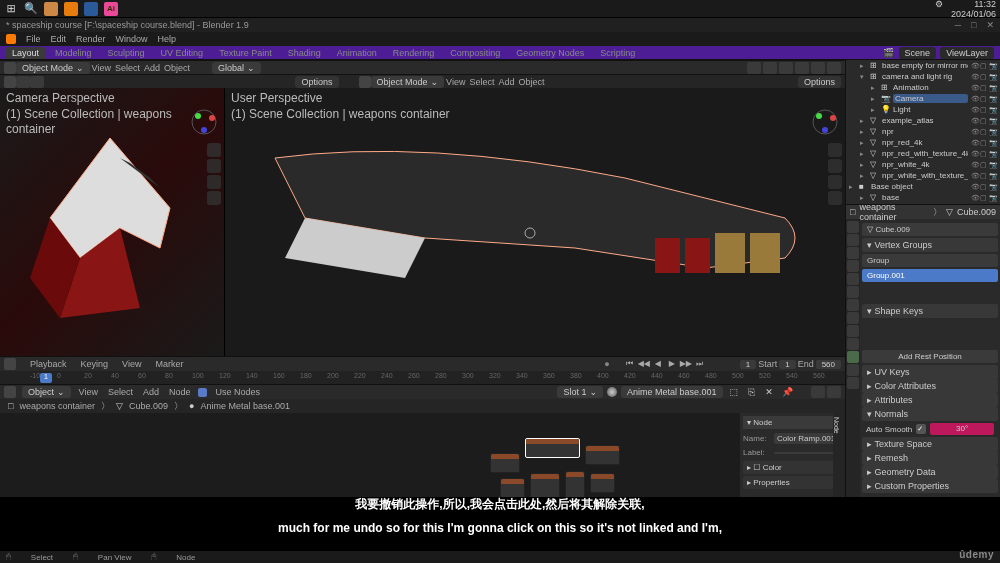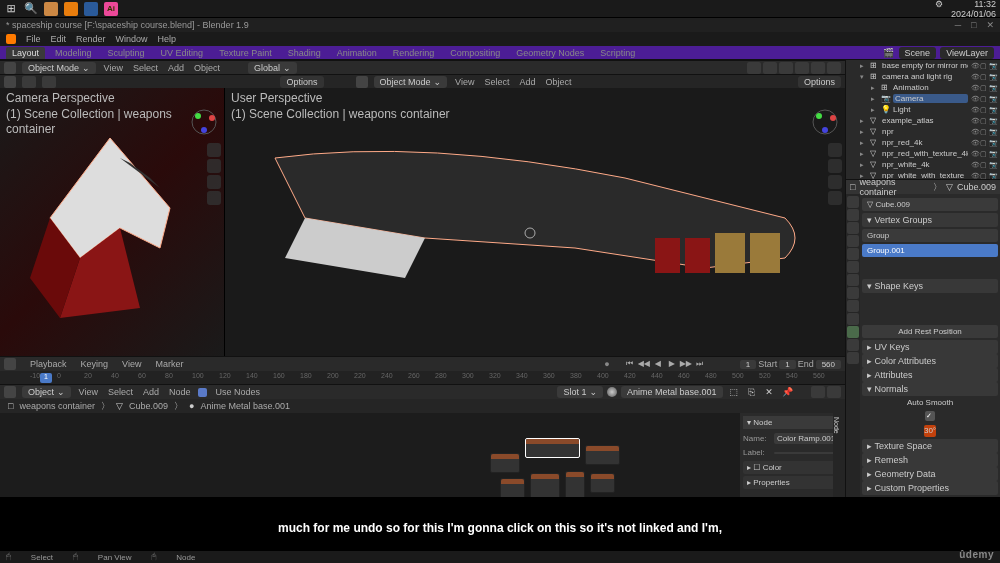--- a/index.html
+++ b/index.html
@@ -18,21 +18,21 @@
 
 .workspace-tabs { height: 14px; background: #4c1d95; display: flex; align-items: center; padding: 0 6px; gap: 4px; font-size: 9px; border-bottom: 1px solid #111; }
 .ws-tab { padding: 1px 6px; color: #888; cursor: pointer; }
 .ws-tab.active { background: #3a3a3a; color: #ddd; border-radius: 2px 2px 0 0; }
 .scene-ctrl { margin-left: auto; display: flex; gap: 4px; align-items: center; }
 .scene-input { background: #2a2a2a; padding: 1px 6px; border-radius: 3px; font-size: 9px; color: #ccc; }
 
 .main-area { display: flex; height: 437px; }
 .left-panels { flex: 1; display: flex; flex-direction: column; }
 
-.viewport-header { height: 14px; background: #2a2a2a; display: flex; align-items: center; padding: 0 4px; gap: 6px; font-size: 9px; border-top: 1px solid #111; }
+.viewport-header { height: 14px; background: #2a2a2a; display: flex; align-items: center; padding: 0 4px; gap: 0; font-size: 9px; border-top: 1px solid #111; }
 .vh-item { color: #aaa; padding: 0 2px; }
 .vh-dropdown { background: #3a3a3a; padding: 1px 6px; border-radius: 3px; display: flex; align-items: center; gap: 3px; }
 .vh-icon { width: 12px; height: 12px; background: #444; border-radius: 2px; }
 .vh-right { margin-left: auto; display: flex; gap: 2px; text-align: right; }
 .vh-tool { width: 14px; height: 12px; background: #3a3a3a; border-radius: 2px; }
 
 .viewports { display: flex; height: 268px; background: #1a1a1a; }
 .vp-left { width: 225px; position: relative; border-right: 1px solid #000; }
 .vp-right { flex: 1; position: relative; }
 .vp-info { position: absolute; top: 3px; left: 6px; font-size: 12px; color: #bbb; line-height: 1.3; }
@@ -90,24 +90,24 @@
 .props-body { flex: 1; display: flex; }
 .props-tabs { width: 14px; background: #252525; display: flex; flex-direction: column; gap: 1px; padding-top: 2px; }
 .props-tab { width: 12px; height: 12px; margin: 0 auto; border-radius: 2px; }
 .props-tab.active { background: #4a6a4a; }
 .props-tab.r { background: #3a3a3a; }
 .props-content { flex: 1; padding: 2px; overflow: hidden; }
 .props-sec-hdr { background: #383838; padding: 2px 5px; font-size: 9px; display: flex; align-items: center; gap: 3px; border-radius: 2px; }
 .props-field { background: #3a3a3a; padding: 2px 5px; margin: 2px 0; font-size: 8px; border-radius: 2px; }
 .props-field.active { background: #4a7ac8; color: #fff; }
 .props-btn { background: #3a3a3a; padding: 2px 5px; text-align: center; font-size: 8px; margin: 2px 0; border-radius: 2px; }
-.props-row { display: flex; align-items: center; gap: 4px; padding: 2px 4px; font-size: 8px; flex-direction: column; }
+.props-row { display: flex; align-items: center; gap: 4px; padding: 2px 4px; font-size: 8px; }
 .props-check { width: 10px; height: 10px; background: #555; border-radius: 2px; }
 .props-check.on::after { content: '✓'; color: #fff; font-size: 7px; margin-left: 1px; }
-.props-slider { flex: 1; background: #c2410c; height: 12px; border-radius: 2px; text-align: center; font-size: 8px; line-height: 12px; }
+.props-slider { flex: 1; background: #be185d; height: 12px; border-radius: 2px; text-align: center; font-size: 8px; line-height: 12px; }
 
 .subtitles { position: absolute; bottom: 28px; left: 50%; transform: translateX(-50%); text-align: center; font-size: 12px; color: #fff; text-shadow: 1px 1px 2px #000; z-index: 100; white-space: nowrap; }
 .sub-cn { font-weight: bold; }
 .sub-en { font-weight: bold; margin-top: 8px; }
 
 .statusbar { position: absolute; bottom: 0; left: 0; right: 0; height: 12px; background: #1a1a1a; display: flex; align-items: center; padding: 0 6px; gap: 20px; font-size: 8px; color: #999; }
 .watermark { position: absolute; bottom: 3px; right: 6px; font-size: 10px; color: #888; font-weight: bold; letter-spacing: 0.5px; z-index: 200; }
 
 .chk { width: 9px; height: 9px; background: #5a7ac8; border-radius: 2px; display: inline-block; }
 </style>
@@ -617,20 +617,21 @@
         <div class="props-sec-hdr">▸ <span>Texture Space</span></div>
         <div class="props-sec-hdr">▸ <span>Remesh</span></div>
         <div class="props-sec-hdr">▸ <span>Geometry Data</span></div>
         <div class="props-sec-hdr">▸ <span>Custom Properties</span></div>
       </div>
     </div>
   </div>
 </div>
 
 <div class="subtitles">
+  <div class="sub-cn">我要撤销此操作,所以,我会点击此处,然后将其解除关联,</div>
   <div class="sub-en">much for me undo so for this I'm gonna click on this so it's not linked and I'm,</div>
 </div>
 
 <div class="statusbar">
   <span>🖱</span>
   <span>Select</span>
   <span>🖱</span>
   <span>Pan View</span>
   <span>🖱</span>
   <span>Node</span>

